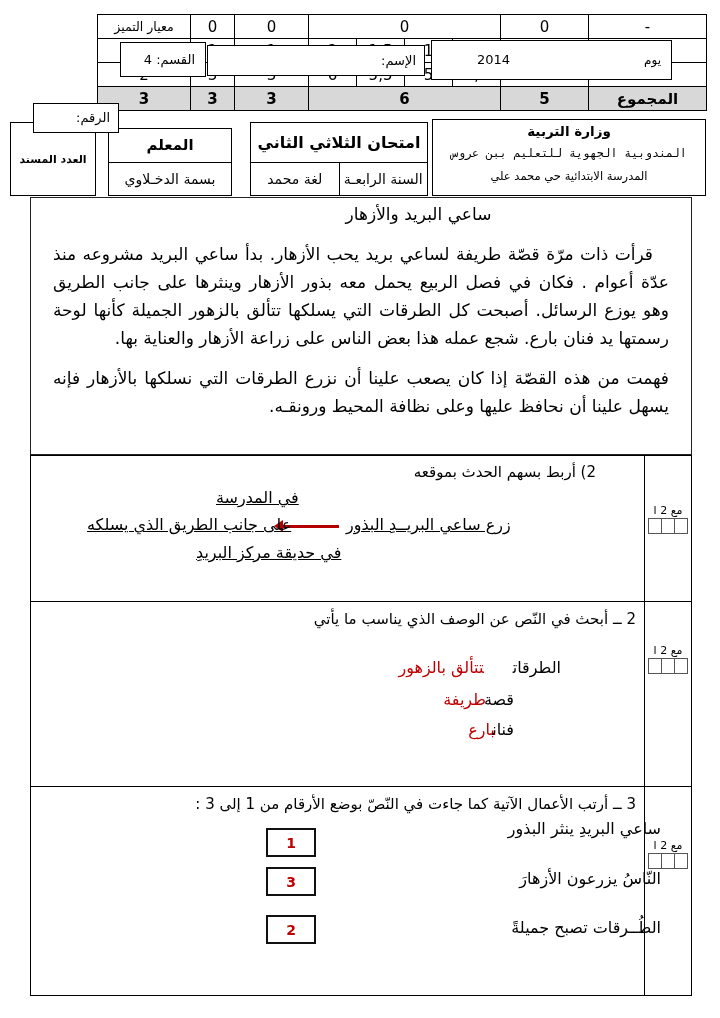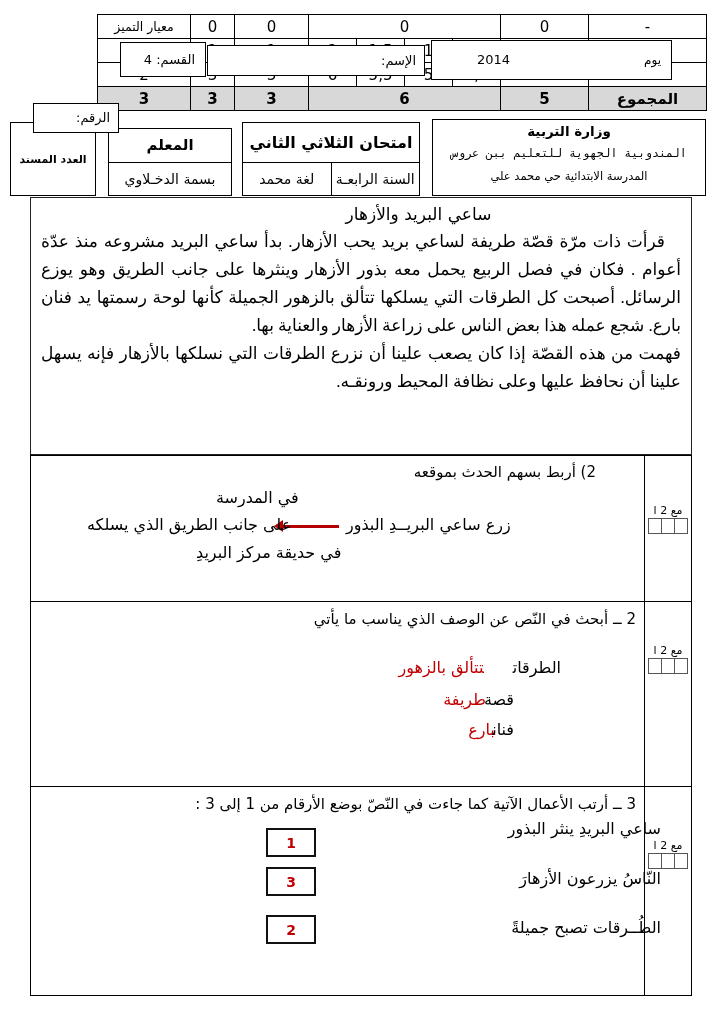--- a/index.html
+++ b/index.html
@@ -30,53 +30,53 @@
   #date-box .day{position:absolute;right:10px;top:12px;font-size:12px;}
   #date-box .year{position:absolute;left:45px;top:11px;font-size:13px;}
   #number-box{left:33px;top:103px;width:86px;height:30px;z-index:6;}
   #number-box span{position:absolute;right:8px;top:6px;}
   
   .hbox{position:absolute;border:1.5px solid #000;direction:rtl;box-sizing:border-box;text-align:center;}
   #assigned-box{left:10px;top:122px;width:86px;height:74px;display:flex;align-items:center;justify-content:center;font-weight:bold;font-size:11px;}
   #teacher-box{left:108px;top:128px;width:124px;height:68px;}
   #teacher-box .row1{height:33px;line-height:33px;border-bottom:1.3px solid #000;font-weight:bold;font-size:15px;}
   #teacher-box .row2{height:33px;line-height:33px;font-size:14px;}
-  #exam-box{left:242px;top:122px;width:178px;height:74px;}
+  #exam-box{left:250px;top:122px;width:178px;height:74px;}
   #exam-box .row1{height:39px;line-height:39px;border-bottom:1.3px solid #000;font-weight:bold;font-size:16px;}
   #exam-box .row2{display:flex;direction:rtl;height:33px;}
   #exam-box .row2 .cell{flex:1;line-height:33px;font-size:14px;}
   #exam-box .row2 .cell:first-child{border-left:1.3px solid #000;}
   #ministry-box{left:432px;top:119px;width:274px;height:77px;}
   #ministry-box .l1{font-weight:bold;font-size:13.5px;line-height:22px;}
   #ministry-box .l2{font-size:11.5px;line-height:23px;font-family:Liberation Mono, monospace;}
   #ministry-box .l3{font-size:11.5px;line-height:22px;}
   
   #story{
     position:absolute;left:30px;top:197px;width:662px;height:258px;
     border:1.5px solid #222;box-sizing:border-box;direction:rtl;
     font-size:17px;line-height:28px;padding:2px 10px 0 10px;
   }
   #story .title{text-align:center;padding-left:115px;}
-  #story p{margin:0;text-align:justify;font-family:Liberation Serif, serif;}
+  #story p{margin:12px;text-align:justify;}
   #story p.p1{text-indent:16px;}
   
   .qblock{
     position:absolute;left:30px;width:662px;border:1.2px solid #000;
     box-sizing:border-box;direction:rtl;font-size:16px;z-index:2;background:transparent;
   }
   #q1{top:455px;height:147px;}
   #q2{top:601px;height:186px;}
   #q3{top:786px;height:210px;}
   .divider{position:absolute;right:46px;top:0;height:100%;width:0;border-left:1.2px solid #000;}
   .crit{position:absolute;right:2px;width:42px;text-align:center;font-size:11px;direction:rtl;}
   .crit .lab{display:block;white-space:nowrap;}
   .crit .boxes{display:flex;direction:ltr;justify-content:center;margin-top:1px;}
   .crit .cell{width:12px;height:14px;border:1px solid #555;margin-left:-1px;background:#fff;}
   .prompt{position:absolute;white-space:nowrap;font-size:15px;}
-  .qitem{position:absolute;white-space:nowrap;}
+  .qitem{position:absolute;white-space:nowrap;text-decoration:underline;}
   
   #q1 .prompt{top:7px;right:95px;}
   #q1 .loc-school{top:32px;left:185px;}
   #q1 .event{top:59px;left:315px;}
   #q1 .loc-road{top:59px;left:56px;}
   #q1 .loc-garden{top:87px;left:165px;}
   .arrow{position:absolute;left:252px;top:69px;width:56px;height:2.5px;background:#b30000;}
   .arrow::before{
     content:'';position:absolute;left:-9px;top:-4.8px;width:0;height:0;
     border:6px solid transparent;border-right:9px solid #b30000;border-left:none;

